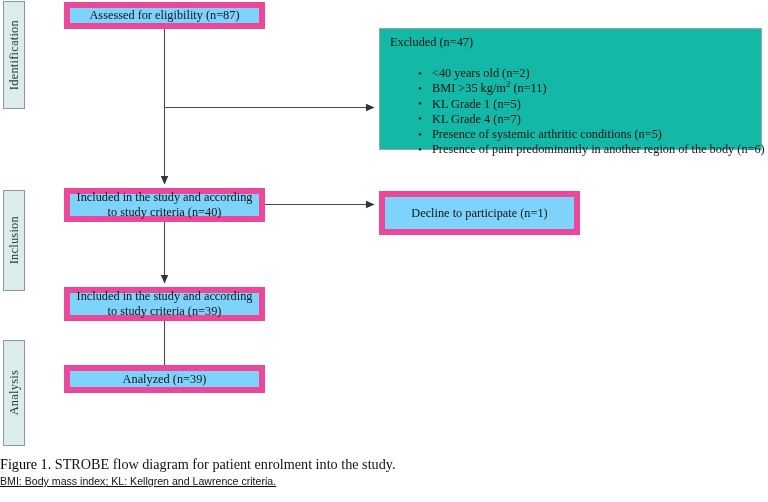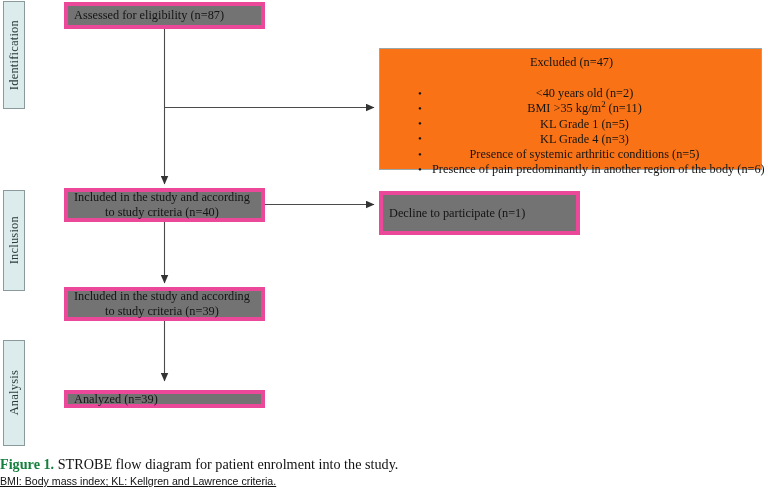--- a/index.html
+++ b/index.html
@@ -42,55 +42,54 @@
     color: #2b3a3c;
     white-space: nowrap;
   }
   #stage-identification { left: 3px;  top: 1px;   width: 22px; height: 108px; }
   #stage-inclusion      { left: 3px;  top: 190px; width: 22px; height: 101px; }
   #stage-analysis       { left: 3px;  top: 340px; width: 22px; height: 106px; }
 
   
   .flow-box {
     position: absolute;
-    background: #737373;
-    border: 4px solid #ec4899;
+    background: #7dd3fc;
+    border: 6px solid #ec4899;
     box-sizing: border-box;
     display: flex;
     align-items: center;
-    justify-content: flex-start;
+    justify-content: center;
     text-align: center;
     font-size: 12.3px;
     line-height: 15px;
     color: #141414;
     padding: 2px 6px;
   }
   .flow-box .box-text { display: block; }
 
   #box-assessed  { left: 64px;  top: 2px;   width: 201px; height: 27px; }
   #box-included40{ left: 64px;  top: 188px; width: 201px; height: 34px; }
   #box-included39{ left: 64px;  top: 287px; width: 201px; height: 34px; }
-  #box-analyzed  { left: 64px;  top: 390px; width: 201px; height: 18px; }
+  #box-analyzed  { left: 64px;  top: 365px; width: 201px; height: 28px; }
   #box-decline   { left: 379px; top: 191px; width: 201px; height: 44px; }
 
   
   #box-excluded {
     position: absolute;
     left: 379px;
-    top: 48px;
+    top: 28px;
     width: 383px;
     height: 122px;
-    background: #f97316;
+    background: #14b8a6;
     border: 1px solid #9aa7aa;
     box-sizing: border-box;
     padding: 6px 8px 4px 10px;
     font-size: 12.3px;
     line-height: 15.2px;
     color: #141414;
-    text-align: center;
   }
   #box-excluded .excluded-title {
     display: block;
     margin: 0 0 0 0;
   }
   #box-excluded ul {
     margin: 16px;
     padding: 0 0 0 26px;
     list-style: none;
   }
@@ -124,22 +123,22 @@
     top: 455px;
     width: 768px;
   }
   #caption-main {
     font-size: 14.2px;
     line-height: 18px;
     color: #111111;
     white-space: nowrap;
   }
   #caption-label {
-    color: #15803d;
-    font-weight: bold;
+    color: #000000;
+    font-weight: normal;
   }
   #caption-footnote {
     font-family: "Liberation Sans", "DejaVu Sans", sans-serif;
     font-size: 10.6px;
     line-height: 14px;
     color: #111111;
     margin-top: 1px;
     white-space: nowrap;
     text-decoration: underline;
   }
@@ -202,21 +201,21 @@
   <div class="flow-box" id="box-decline">
     <span class="box-text">Decline to participate (n=1)</span>
   </div>
 
   <div id="box-excluded">
     <span class="excluded-title">Excluded (n=47)</span>
     <ul>
       <li>&lt;40 years old (n=2)</li>
       <li id="excluded-item-bmi">BMI &gt;35 kg/m<sup>2</sup> (n=11)</li>
       <li>KL Grade 1 (n=5)</li>
-      <li>KL Grade 4 (n=3)</li>
+      <li>KL Grade 4 (n=7)</li>
       <li>Presence of systemic arthritic conditions (n=5)</li>
       <li>Presence of pain predominantly in another region of the body (n=6)</li>
     </ul>
   </div>
 
   <div id="caption-block">
     <div id="caption-main">
       <span id="caption-label">Figure 1.</span><span> STROBE flow diagram for patient enrolment into the study.</span>
     </div>
     <div id="caption-footnote">BMI: Body mass index; KL: Kellgren and Lawrence criteria.</div>

